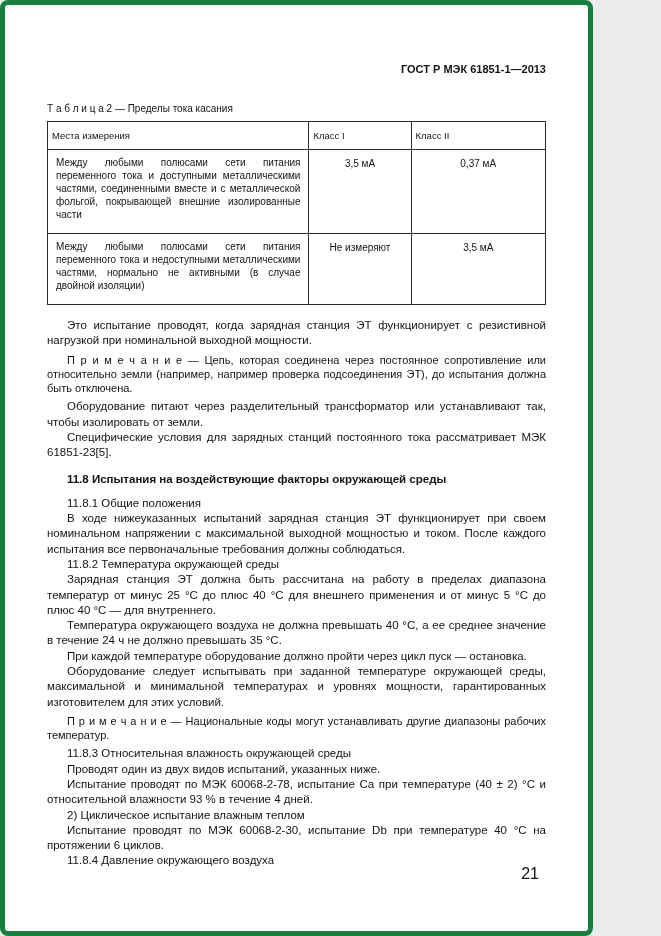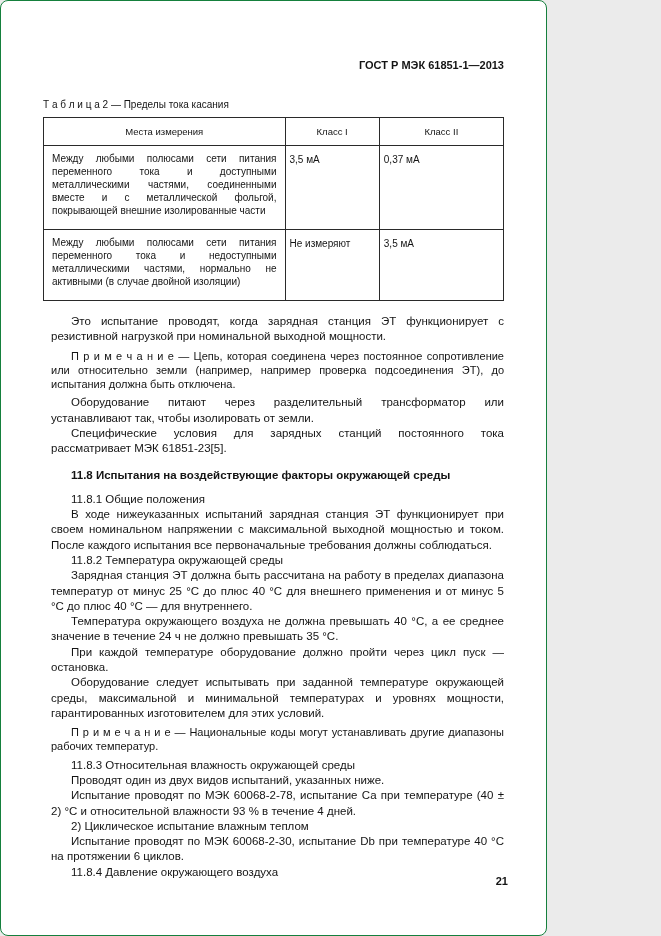--- a/index.html
+++ b/index.html
@@ -1,24 +1,24 @@
 <!DOCTYPE html>
 <html><head>
 <meta charset="utf-8">
 <style>
   * { margin: 0; padding: 0; box-sizing: border-box; }
   html, body {
     background: #ebebeb;
     font-family: "Liberation Sans", sans-serif;
   }
   .page {
-    width: 547px;
+    width: 593px;
     height: 936px;
     background: #ffffff;
-    border: 1px solid #15803d;
+    border: 5px solid #15803d;
     border-radius: 8px;
     position: relative;
     padding: 58px 42px 0 42px;
     color: #141414;
     overflow: hidden;
   }
   .doc-header {
     text-align: right;
     font-weight: bold;
     font-size: 11px;
@@ -33,63 +33,63 @@
     border-collapse: collapse;
     font-size: 10px;
     color: #141414;
   }
   table.limits th, table.limits td {
     border: 1px solid #2a2a2a;
   }
   table.limits th {
     font-weight: normal;
     font-size: 9.5px;
-    text-align: center;
+    text-align: left;
     padding: 8px 4px;
   }
   td.place {
     text-align: justify;
     padding: 6px 8px 12px 8px;
     line-height: 1.3;
   }
   td.val {
+    text-align: center;
     vertical-align: top;
     padding: 8px 4px;
   }
   .col-place { width: 52.5%; }
   .col-c1   { width: 20.5%; }
   .col-c2   { width: 27%;   }
   .content {
     margin-top: 13px;
     font-size: 11.5px;
     line-height: 1.33;
-    margin-left: 8px;
   }
   .content p.para {
     text-align: justify;
     text-indent: 20px;
   }
   .content p.note {
     font-size: 11px;
     line-height: 1.3;
     text-align: justify;
     text-indent: 20px;
     margin: 4px 0;
   }
   .content p.heading {
     font-weight: bold;
     text-indent: 20px;
     margin: 11px 0 9px 0;
   }
   .page-number {
     position: absolute;
-    right: 38px;
+    right: 49px;
     bottom: 48px;
-    font-weight: bold;
-    font-size: 11px;
+    font-weight: normal;
+    font-size: 16px;
   }
 </style>
 </head>
 <body>
 
 <div class="page">
 
   <div class="doc-header">ГОСТ Р МЭК 61851-1—2013</div>
 
   <div class="table-caption">Т а б л и ц а  2 — Пределы тока касания</div>

